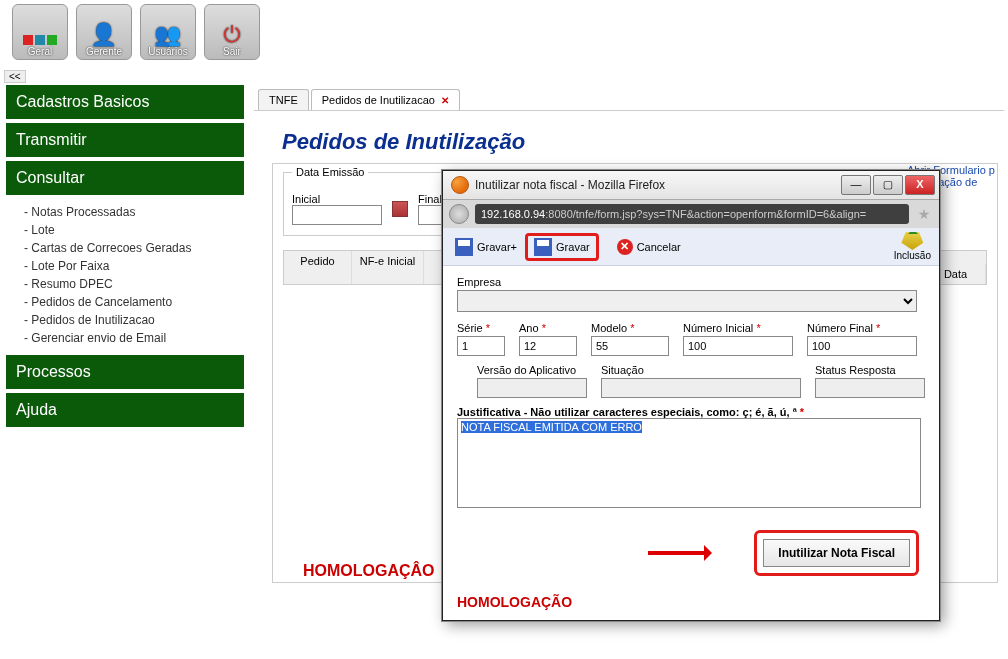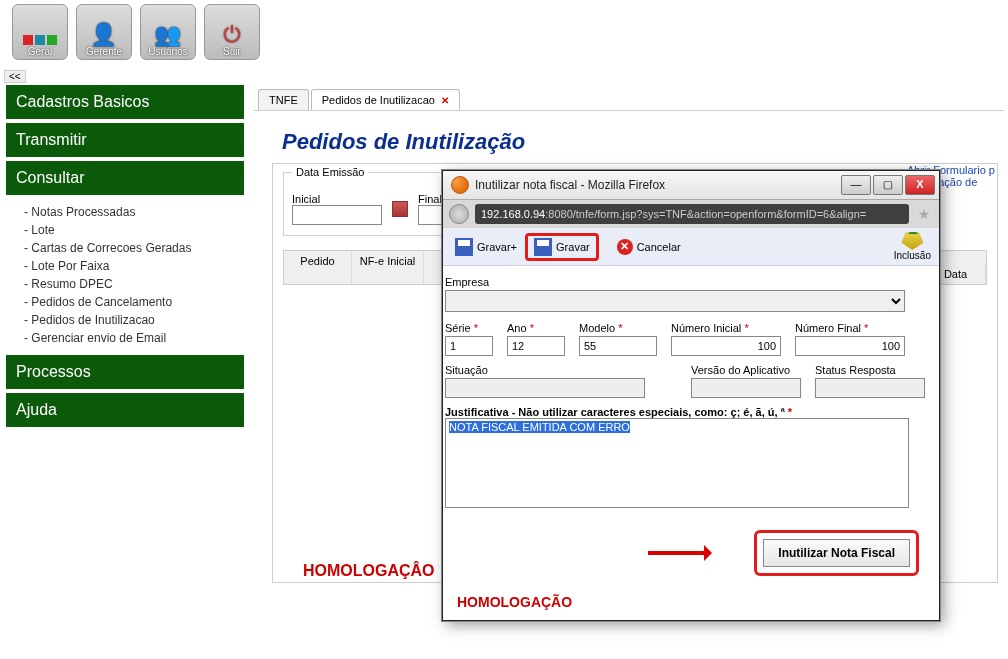--- a/index.html
+++ b/index.html
@@ -286,39 +286,39 @@
     border:5px solid transparent; border-bottom-color:#2a8a2a;
   }
 
   .gravar-hl {
     border: 3px solid #e21b1b;
     border-radius: 4px;
     padding: 0 2px;
   }
 
   .popup-body {
-    padding: 10px 14px 8px 2px;
+    padding: 10px 14px 8px 14px;
   }
   .form-row { display: flex; gap: 14px; margin-bottom: 8px; flex-wrap: wrap; }
   .pf { display: flex; flex-direction: column; font-size: 11px; }
   .pf label { margin-bottom: 2px; }
   .pf .req { color: #c00; }
   .pf input, .pf select, .pf textarea {
     border: 1px solid #888;
     font-size: 11px;
     padding: 2px 4px;
     height: 20px;
   }
   .pf input[readonly] { background: #eee; }
   .pf select { height: 22px; width: 100%; }
   .w-emp { width: 460px; }
   .w-s { width: 48px; }
   .w-m { width: 58px; }
   .w-md { width: 78px; }
-  .w-num { width: 110px; text-align: right; }
+  .w-num { width: 110px; text-align: left; }
   .w-sit { width: 200px; }
   .w-ver { width: 110px; }
   .w-st { width: 110px; }
 
   .just-label { font-size: 11px; font-weight: bold; margin-top: 6px; }
   .just-label .req { color: #c00; }
   .justificativa {
     width: 464px; height: 90px;
     border: 1px solid #888;
     font-size: 11px;
@@ -522,27 +522,27 @@
         <label><span>Número Inicial</span> <span class="req">*</span></label>
         <input class="w-num" value="100" style="">
       </div>
       <div class="pf">
         <label><span>Número Final</span> <span class="req">*</span></label>
         <input class="w-num" value="100" style="">
       </div>
     </div>
 
     <div class="form-row">
-      <div class="pf">
-        <label>Situação</label>
-        <input class="w-sit" readonly="" value="" style="">
-      </div>
       <div class="pf" style="margin-left:auto">
         <label>Versão do Aplicativo</label>
         <input class="w-ver" readonly="" value="" style="">
+      </div>
+      <div class="pf">
+        <label>Situação</label>
+        <input class="w-sit" readonly="" value="" style="">
       </div>
       <div class="pf">
         <label>Status Resposta</label>
         <input class="w-st" readonly="" value="" style="">
       </div>
     </div>
 
     <div class="just-label">
       <span>Justificativa - Não utilizar caracteres especiais, como: ç; é, ã, ú, ª</span> <span class="req">*</span>
     </div>

